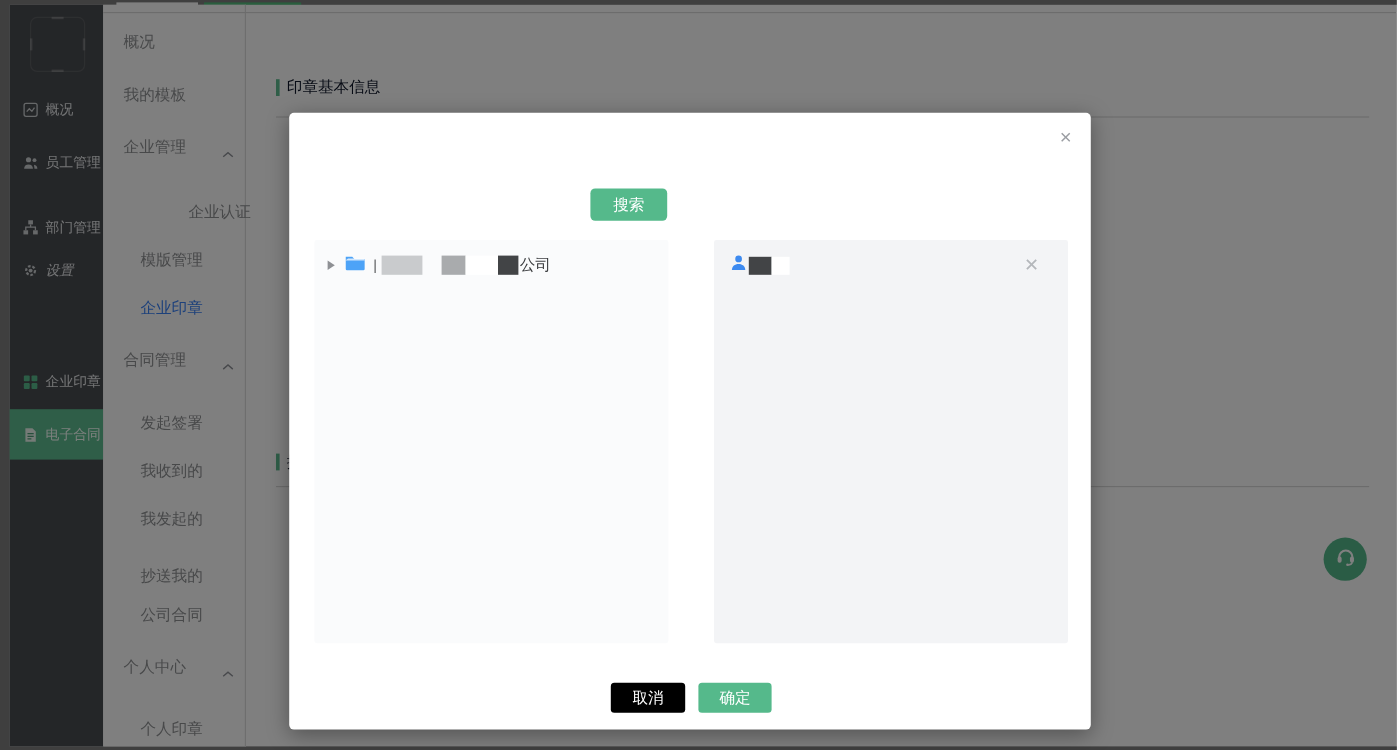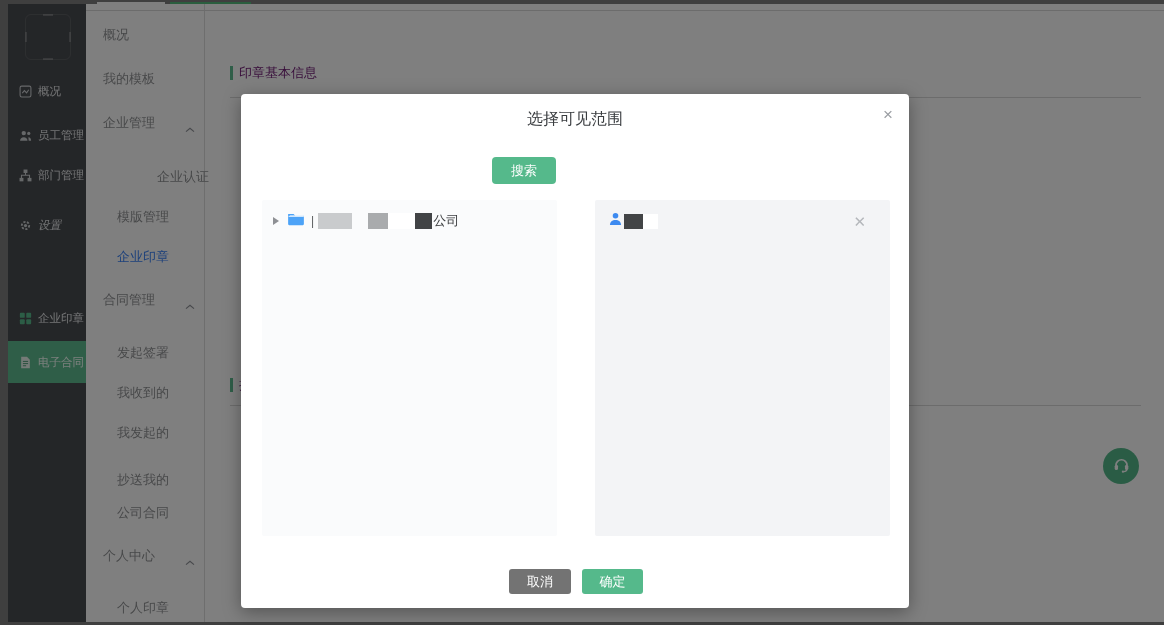--- a/index.html
+++ b/index.html
@@ -25,21 +25,21 @@
   .sm-item.lv2{left:31px;}
   .sm-item.active{color:#3b82f6;}
   .sm-chevron{position:absolute;left:99px;width:10px;height:6px;}
 
   
   .topline{position:absolute;left:78px;right:0;top:6px;height:0;border-top:1px solid #d9d9d9;}
   .tabseg{position:absolute;top:2px;height:4px;}
   .tabseg.plain{left:97px;width:68px;background:#ffffff;}
   .tabseg.green{left:170px;width:81px;background:#54bc7c;}
   .breadcrumb{position:absolute;left:222px;top:26px;font-size:13px;color:#949596;}
-  .sec-head{position:absolute;left:222px;display:flex;align-items:center;font-size:13px;color:#701a75;justify-content:center;}
+  .sec-head{position:absolute;left:222px;display:flex;align-items:center;font-size:13px;color:#0f172a;justify-content:center;}
   .sec-head .bar{width:3px;height:14px;background:#5ebc90;margin-right:6px;}
   .hline{position:absolute;left:222px;width:911px;border-top:1px solid #d9d9d9;}
 
   
   .service-btn{position:absolute;left:1103px;top:448px;width:36px;height:36px;border-radius:50%;
                background:#55b98b;display:flex;align-items:center;justify-content:center;cursor:pointer;}
 
   
   .overlay{position:absolute;inset:0;background:rgba(0,0,0,.5);z-index:10;}
   .modal{position:absolute;left:241px;top:94px;width:668px;height:514px;background:#fff;
@@ -65,21 +65,21 @@
   .rb2{width:20px;margin-left:16px;background:#a9abad;}
   .rbw{width:27px;background:#ffffff;}
   .rb4{width:17px;background:#424446;}
   .rb5{width:19px;height:15px;background:#424446;margin-left:2px;}
   .rb6{width:15px;height:15px;background:#ffffff;}
   .co-label{font-size:13px;color:#3c3e40;margin-left:1px;}
   .sel-spacer{flex:1;}
   .sel-remove{font-size:15px;color:#b4b7bb;cursor:pointer;margin-right:10px;line-height:1;}
   .m-btn{position:absolute;top:475px;height:25px;border:none;border-radius:3px;color:#fff;
          font-size:13px;cursor:pointer;}
-  .m-cancel{left:268px;width:62px;background:#737373;}
+  .m-cancel{left:268px;width:62px;background:#000000;}
   .m-confirm{left:341px;width:61px;background:#55b98b;}
 </style>
 </head>
 <body>
 
 <div class="tabseg plain"></div>
 <div class="tabseg green"></div>
 
 <div class="app">
 
@@ -104,21 +104,21 @@
           <span class="ic">
             <svg width="13" height="13" viewBox="0 0 12 12">
               <circle cx="4.4" cy="3.8" r="2" fill="#cdd0d3"></circle>
               <path d="M1 10.8c0-2.1 1.4-3.3 3.4-3.3s3.4 1.2 3.4 3.3z" fill="#cdd0d3"></path>
               <circle cx="9" cy="4.1" r="1.5" fill="#cdd0d3"></circle>
               <path d="M8.6 7.6c1.7.2 2.6 1.4 2.6 3.2H9" fill="#cdd0d3"></path>
             </svg>
           </span>
           <span>员工管理</span>
         </div>
-        <div class="snav-item" style="top: 150px; align-items: center;">
+        <div class="snav-item" style="top: 164px; align-items: center;">
           <span class="ic">
             <svg width="13" height="13" viewBox="0 0 12 12">
               <rect x="4.2" y="0.5" width="3.6" height="3.2" fill="#cdd0d3"></rect>
               <rect x="0.5" y="8.2" width="3.6" height="3.2" fill="#cdd0d3"></rect>
               <rect x="7.9" y="8.2" width="3.6" height="3.2" fill="#cdd0d3"></rect>
               <path d="M6 3.7v2.1M2.3 8.2V5.8h7.4v2.4" stroke="#cdd0d3" fill="none"></path>
             </svg>
           </span>
           <span>部门管理</span>
         </div>
@@ -203,21 +203,20 @@
       <rect x="16.4" y="12.3" width="4.2" height="6.6" rx="2" fill="#fff"></rect>
       <path d="M19 18.5a4.5 4.5 0 0 1-4.5 2.5" stroke="#fff" stroke-width="1.8" fill="none"></path>
       <circle cx="13.8" cy="21" r="1.4" fill="#fff"></circle>
     </svg>
   </span>
 </div>
 
 <div class="overlay"></div>
 
 <div class="modal">
-  <div class="m-title">选择可见范围</div>
   <div class="m-close">×</div>
 
   <button class="m-search">搜索</button>
 
   <div class="panel left">
     <div class="row tree">
       <span class="tri"></span>
       <span>
         <svg width="18" height="14" viewBox="0 0 20 16">
           <path d="M1 2.2h6.2l2 2.2H19v9.4a1.2 1.2 0 0 1-1.2 1.2H2.2A1.2 1.2 0 0 1 1 13.8z" fill="#4da3f7"></path>

